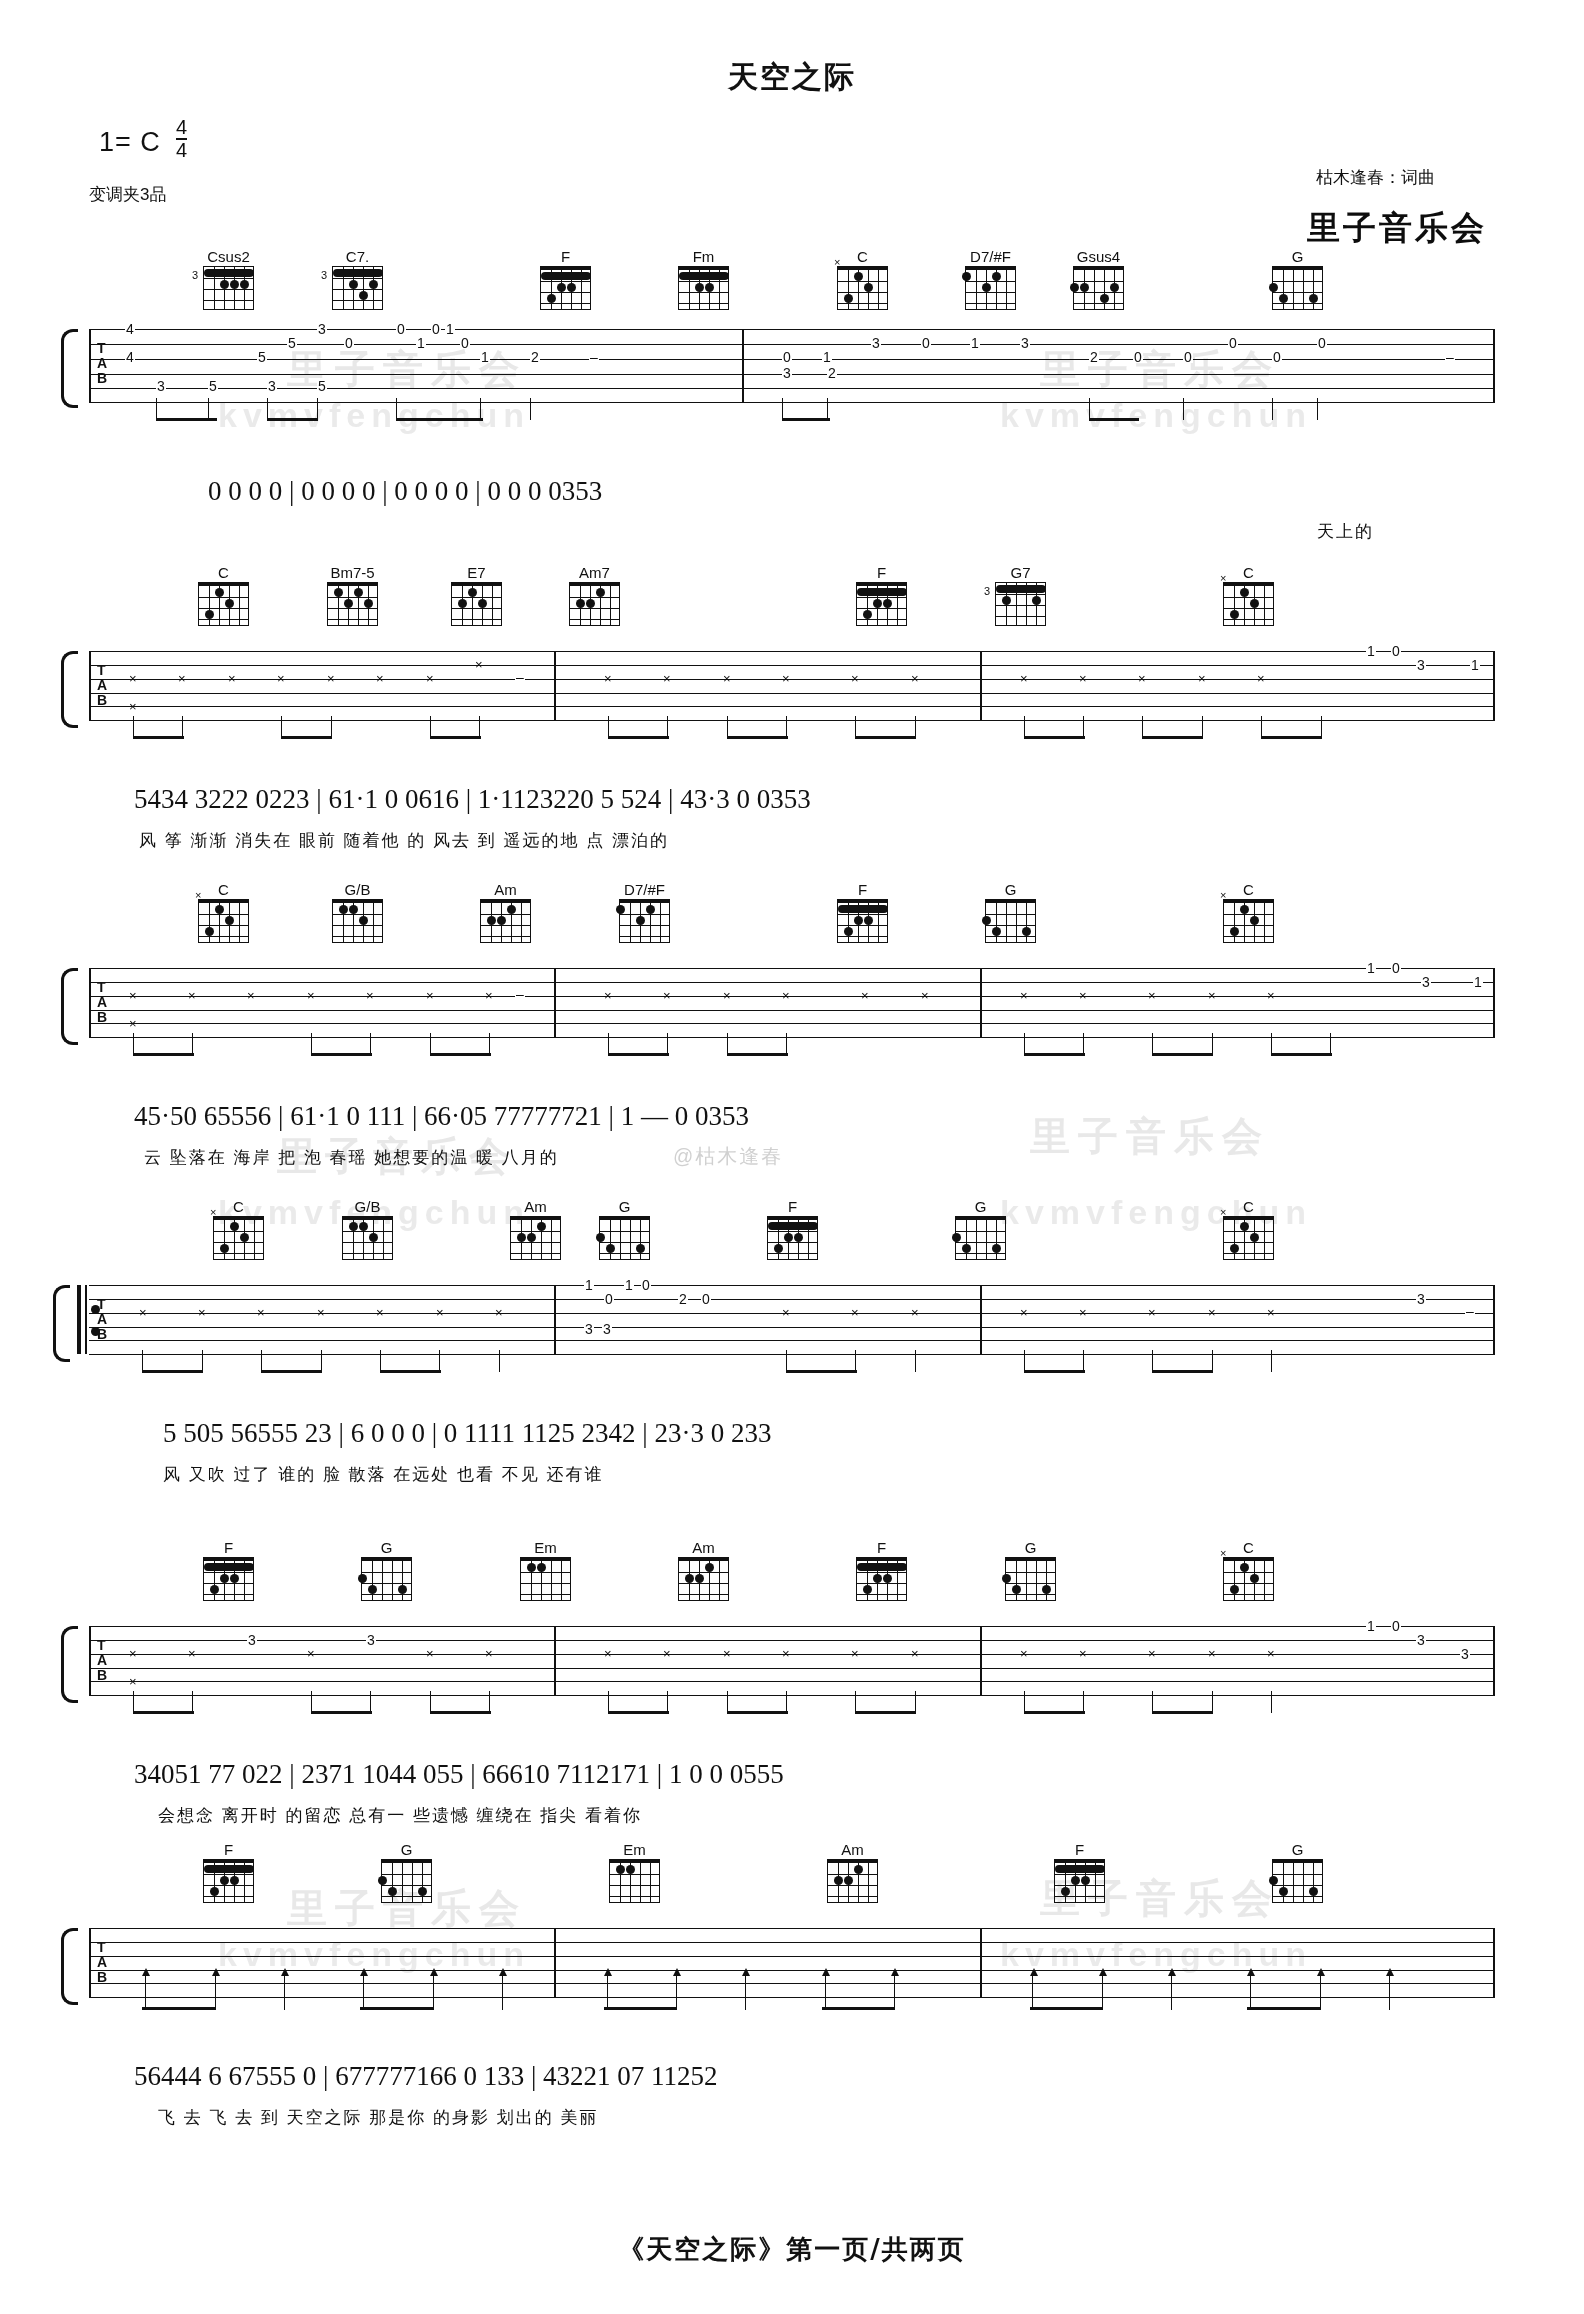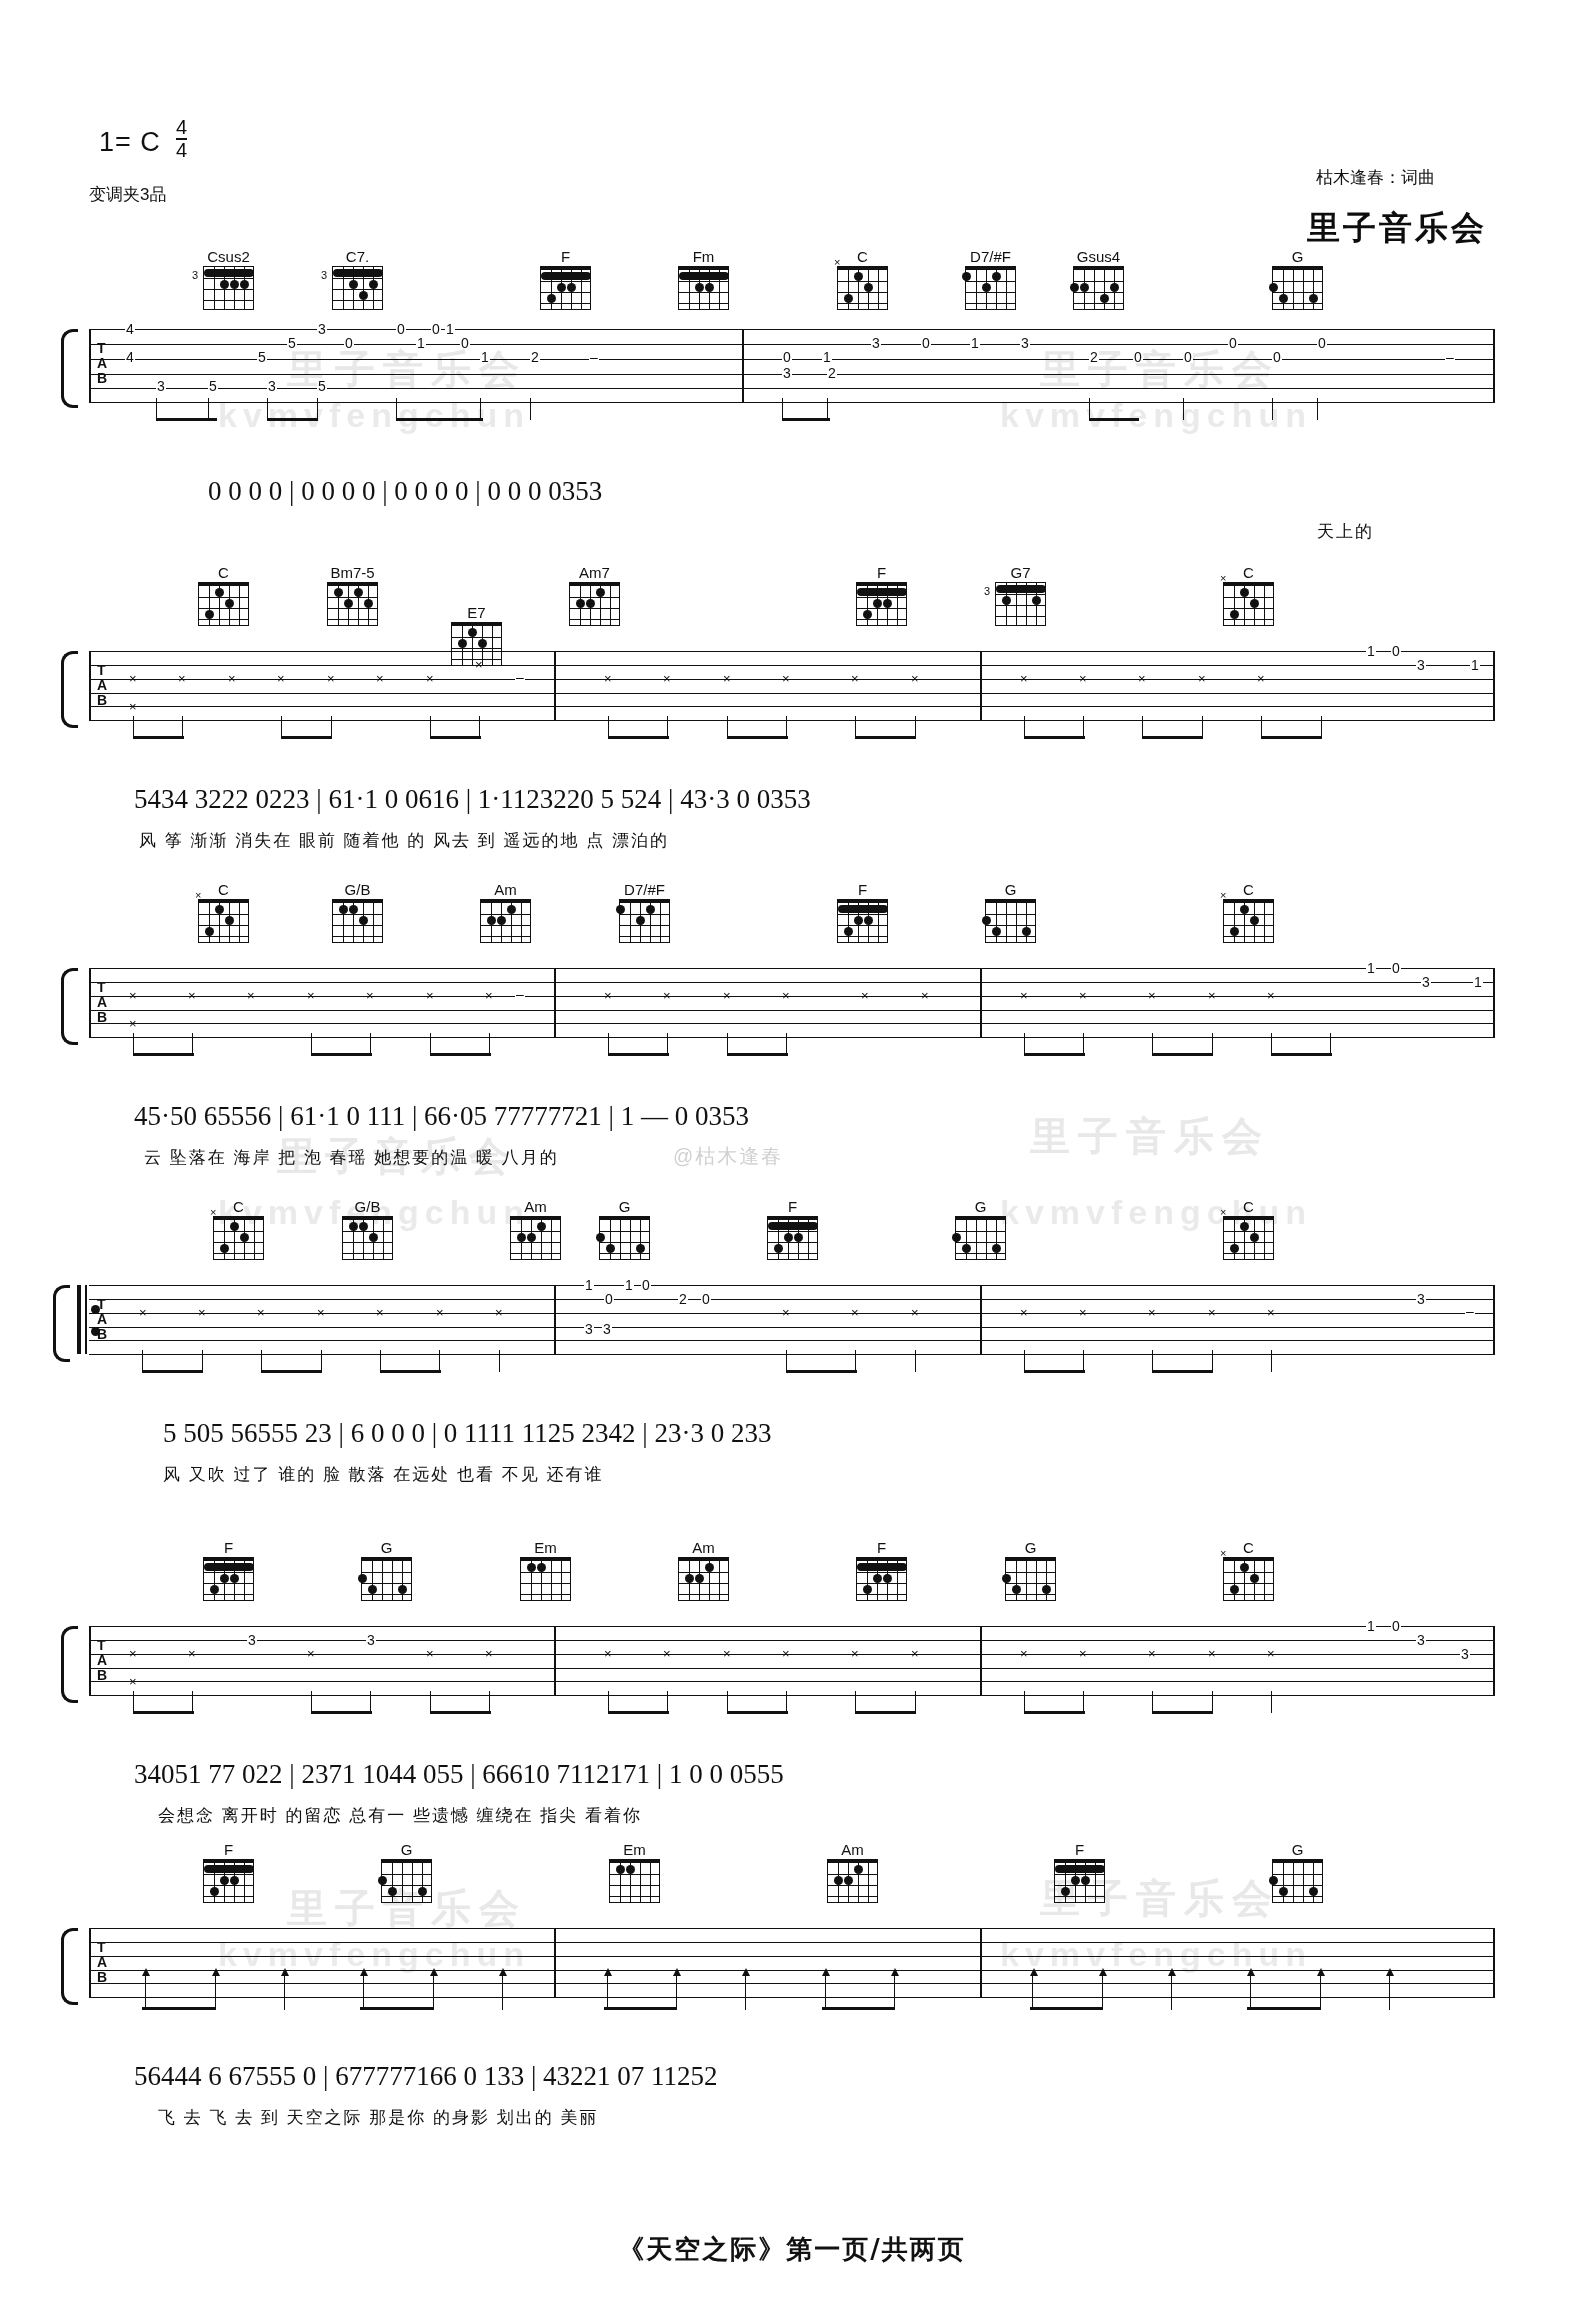--- a/index.html
+++ b/index.html
@@ -230,20 +230,21 @@
     color:#111;
     letter-spacing:2px;
     font-family:"DejaVu Sans", sans-serif;
   }
 </style>
 </head>
 <body>
 
 <div class="page">
 
+  <div class="title">天空之际</div>
   <div class="keysig">1= C</div>
   <div class="timesig">
     <span class="num">4</span>
     <span class="den">4</span>
   </div>
   <div class="capo">变调夹3品</div>
   <div class="credit">枯木逢春：词曲</div>
   <div class="brand">里子音乐会</div>
 
   <div class="wm" style="top:342px; left:287px;">里子音乐会</div>
@@ -501,21 +502,21 @@
             <span class="v" style="left:40px"></span>
           <span class="h" style="top:11px"></span>
             <span class="h" style="top:22px"></span>
             <span class="h" style="top:33px"></span>
           <span class="dot" style="left:10px; top:6px"></span>
           <span class="dot" style="left:30px; top:6px"></span>
           <span class="dot" style="left:20px; top:17px"></span>
           <span class="dot" style="left:40px; top:17px"></span>
         </div>
       </div>
-      <div class="chordbox" style="left:446px;margin-top:40px;">
+      <div class="chordbox" style="left:446px;">
         <div class="cname">E7</div>
         <div class="grid nut">
           <span class="v" style="left:10px"></span>
             <span class="v" style="left:20px"></span>
           <span class="v" style="left:30px"></span>
             <span class="v" style="left:40px"></span>
           <span class="h" style="top:11px"></span>
             <span class="h" style="top:22px"></span>
             <span class="h" style="top:33px"></span>
           <span class="dot" style="left:20px; top:6px"></span>

